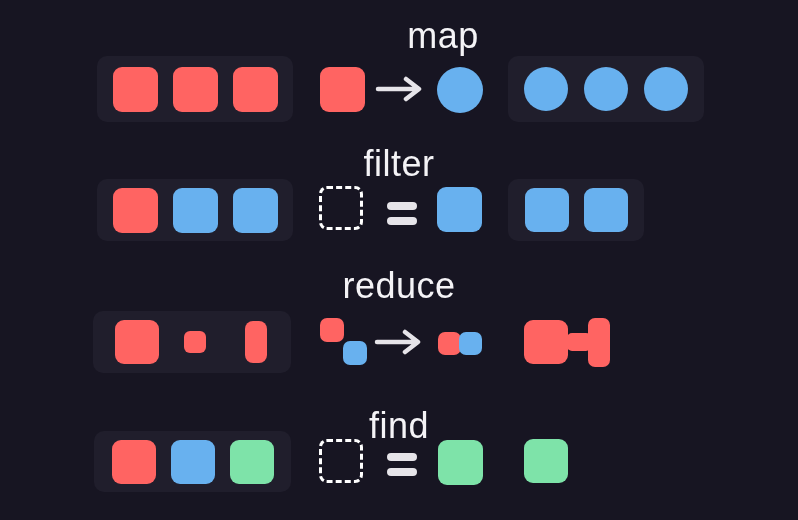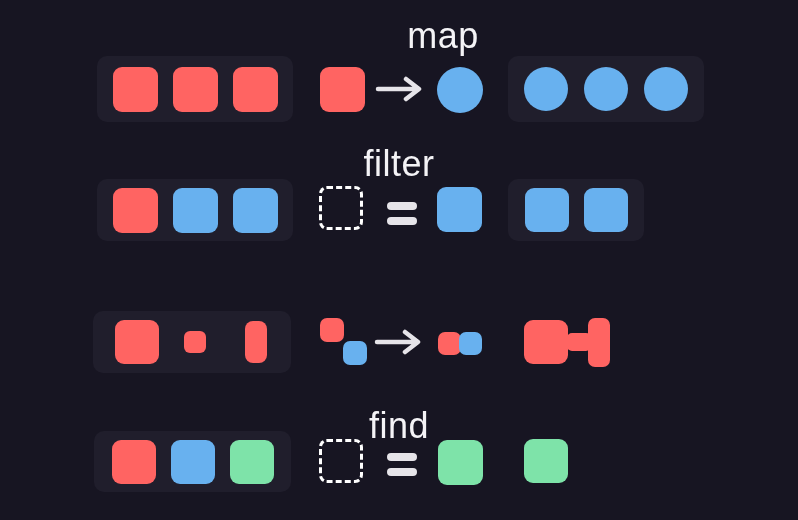--- a/index.html
+++ b/index.html
@@ -80,20 +80,21 @@
       <div class="bar"></div>
   </div>
 
   <div class="abs shape blue sq45" style="left:437px;top:187px;"></div>
 
   <div class="panel" style="left:508px;top:179px;width:136px;height:62px;gap:15px;">
     <div class="shape blue sq44"></div>
     <div class="shape blue sq44"></div>
   </div>
 
+  <div class="row-label" style="top:266px;">reduce</div>
 
   <div class="panel" style="left:93px;top:311px;width:198px;height:62px;">
     <div class="abs shape red" style="left:22px;top:9px;width:44px;height:44px;"></div>
     <div class="abs shape red" style="left:91px;top:20px;width:22px;height:22px;border-radius:6px;"></div>
     <div class="abs shape red" style="left:152px;top:10px;width:22px;height:42px;border-radius:8px;"></div>
   </div>
 
   <div class="abs red sq24" style="left:320px;top:318px;"></div>
   <div class="abs blue sq24" style="left:343px;top:341px;"></div>
 

